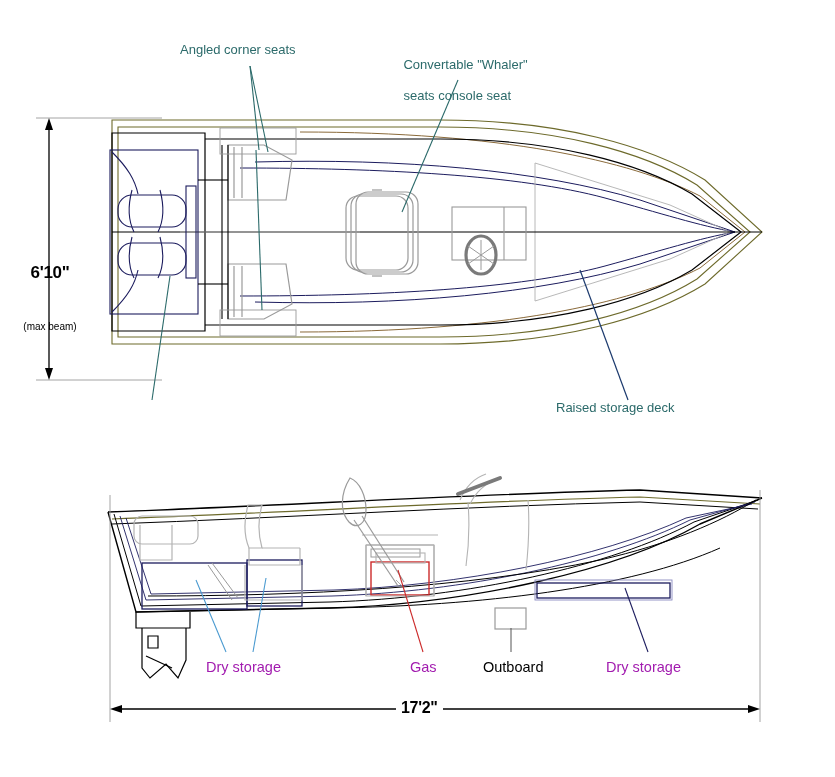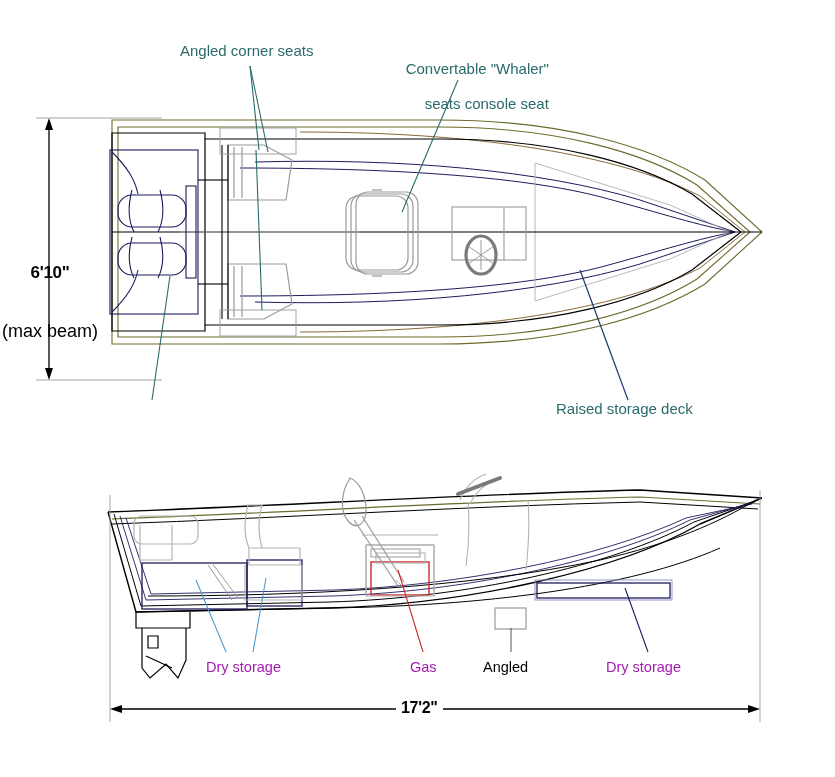--- a/index.html
+++ b/index.html
@@ -26,26 +26,26 @@
     top: 0;
     width: 835px;
     height: 777px;
     display: block;
   }
   .anno {
     position: absolute;
     white-space: pre;
     line-height: 1.18;
   }
-  .anno-teal  { color: #2b6a6a; font-size: 15px; text-align: right; }
+  .anno-teal  { color: #2b6a6a; font-size: 13px; }
   .anno-blue  { color: #a21caf; font-size: 14.5px; }
   .anno-red   { color: #a21caf; font-size: 14.5px; }
   .anno-black { color: #000000; font-size: 14.5px; }
   .dim-main   { color: #000000; font-size: 17px; font-weight: bold; letter-spacing: -0.3px; }
-  .dim-sub    { color: #000000; font-size: 18px; }
+  .dim-sub    { color: #000000; font-size: 10px; }
   .dim-len    { color: #000000; font-size: 16px; font-weight: bold; letter-spacing: -0.3px;
                 background: #ffffff; padding: 0 5px; }
 </style>
 </head>
 <body>
 
 <div id="diagram-root">
 
   <svg id="boat-svg" viewBox="0 0 835 777">
 
@@ -274,21 +274,21 @@
     <span>seats console seat</span>
   </div>
 
 
   <div class="anno anno-teal" style="left:556px; top:400px;">Raised storage deck</div>
 
   <div class="anno anno-blue" style="left:206px; top:659px;">Dry storage</div>
 
   <div class="anno anno-red" style="left:410px; top:659px;">Gas</div>
 
-  <div class="anno anno-black" style="left:483px; top:659px;">Angled</div>
+  <div class="anno anno-black" style="left:483px; top:659px;">Outboard</div>
 
   <div class="anno anno-blue" style="left:606px; top:659px;">Dry storage</div>
 
   <div class="anno" style="left:0px; top:225px; width:100px; text-align:center;">
     <div class="dim-main">6'10"</div>
     <div class="dim-sub">(max beam)</div>
   </div>
 
   <div class="anno dim-len" style="left:396px; top:699px;">17'2"</div>
 

